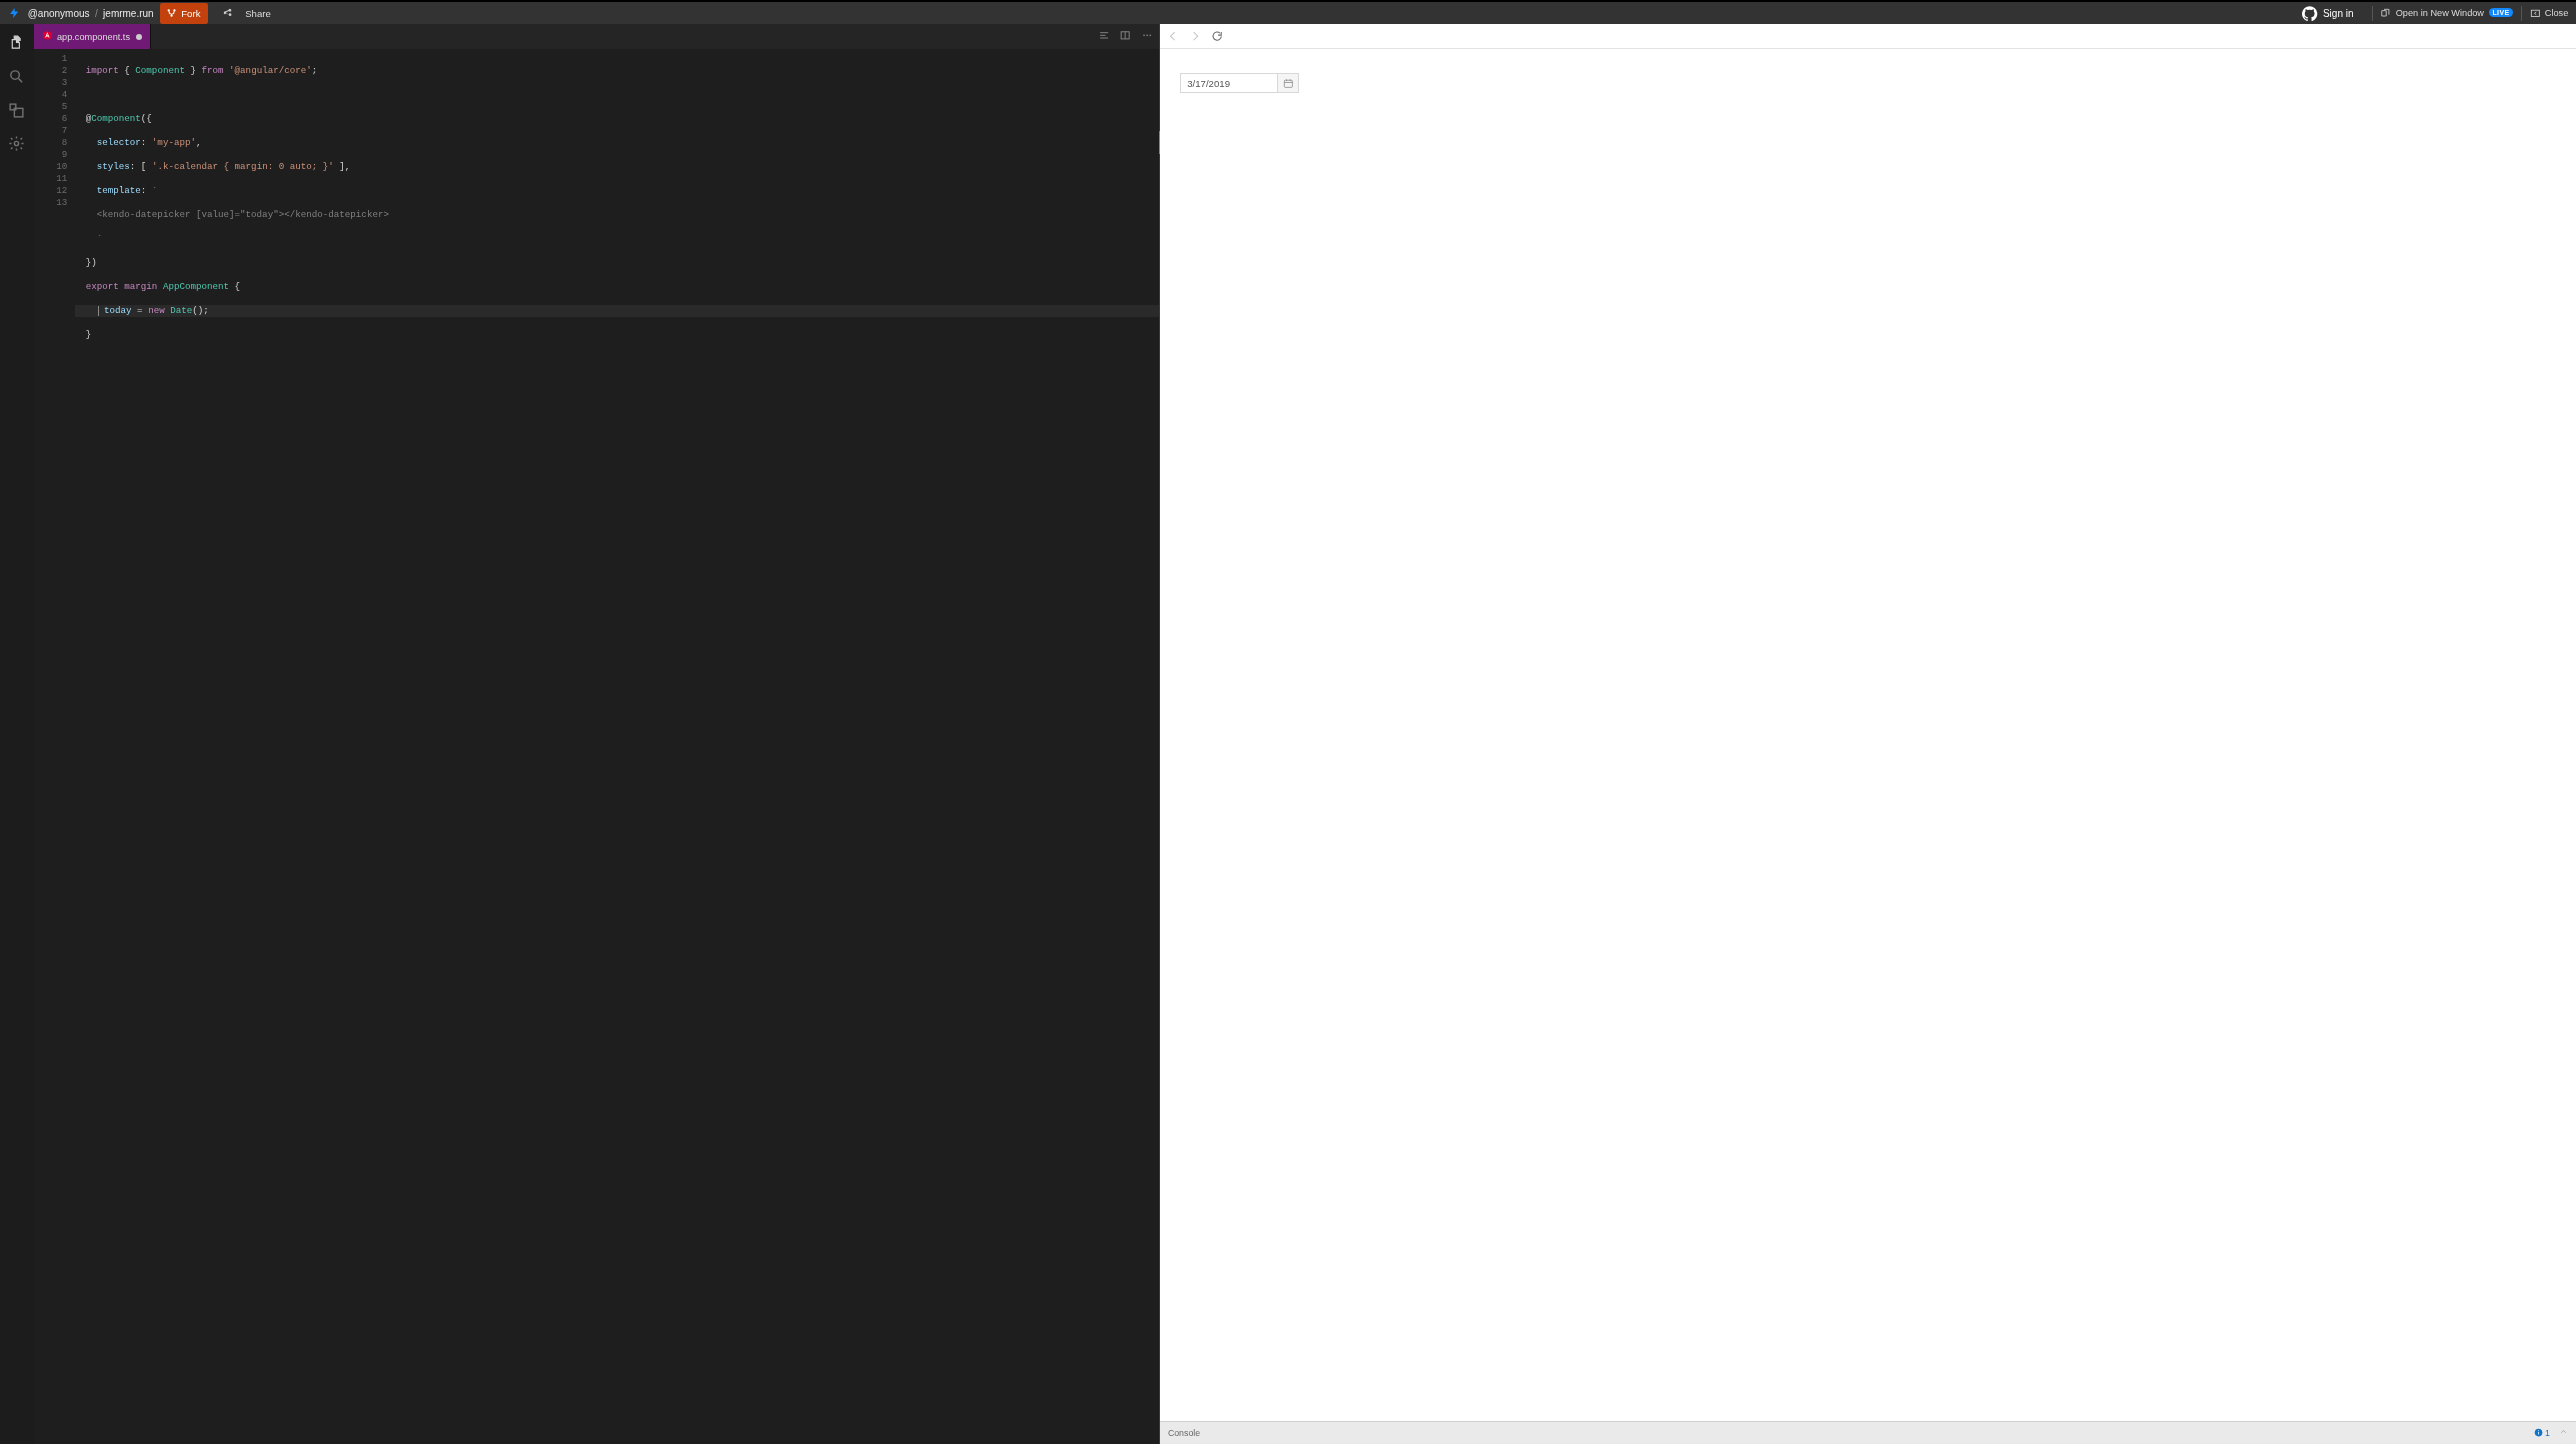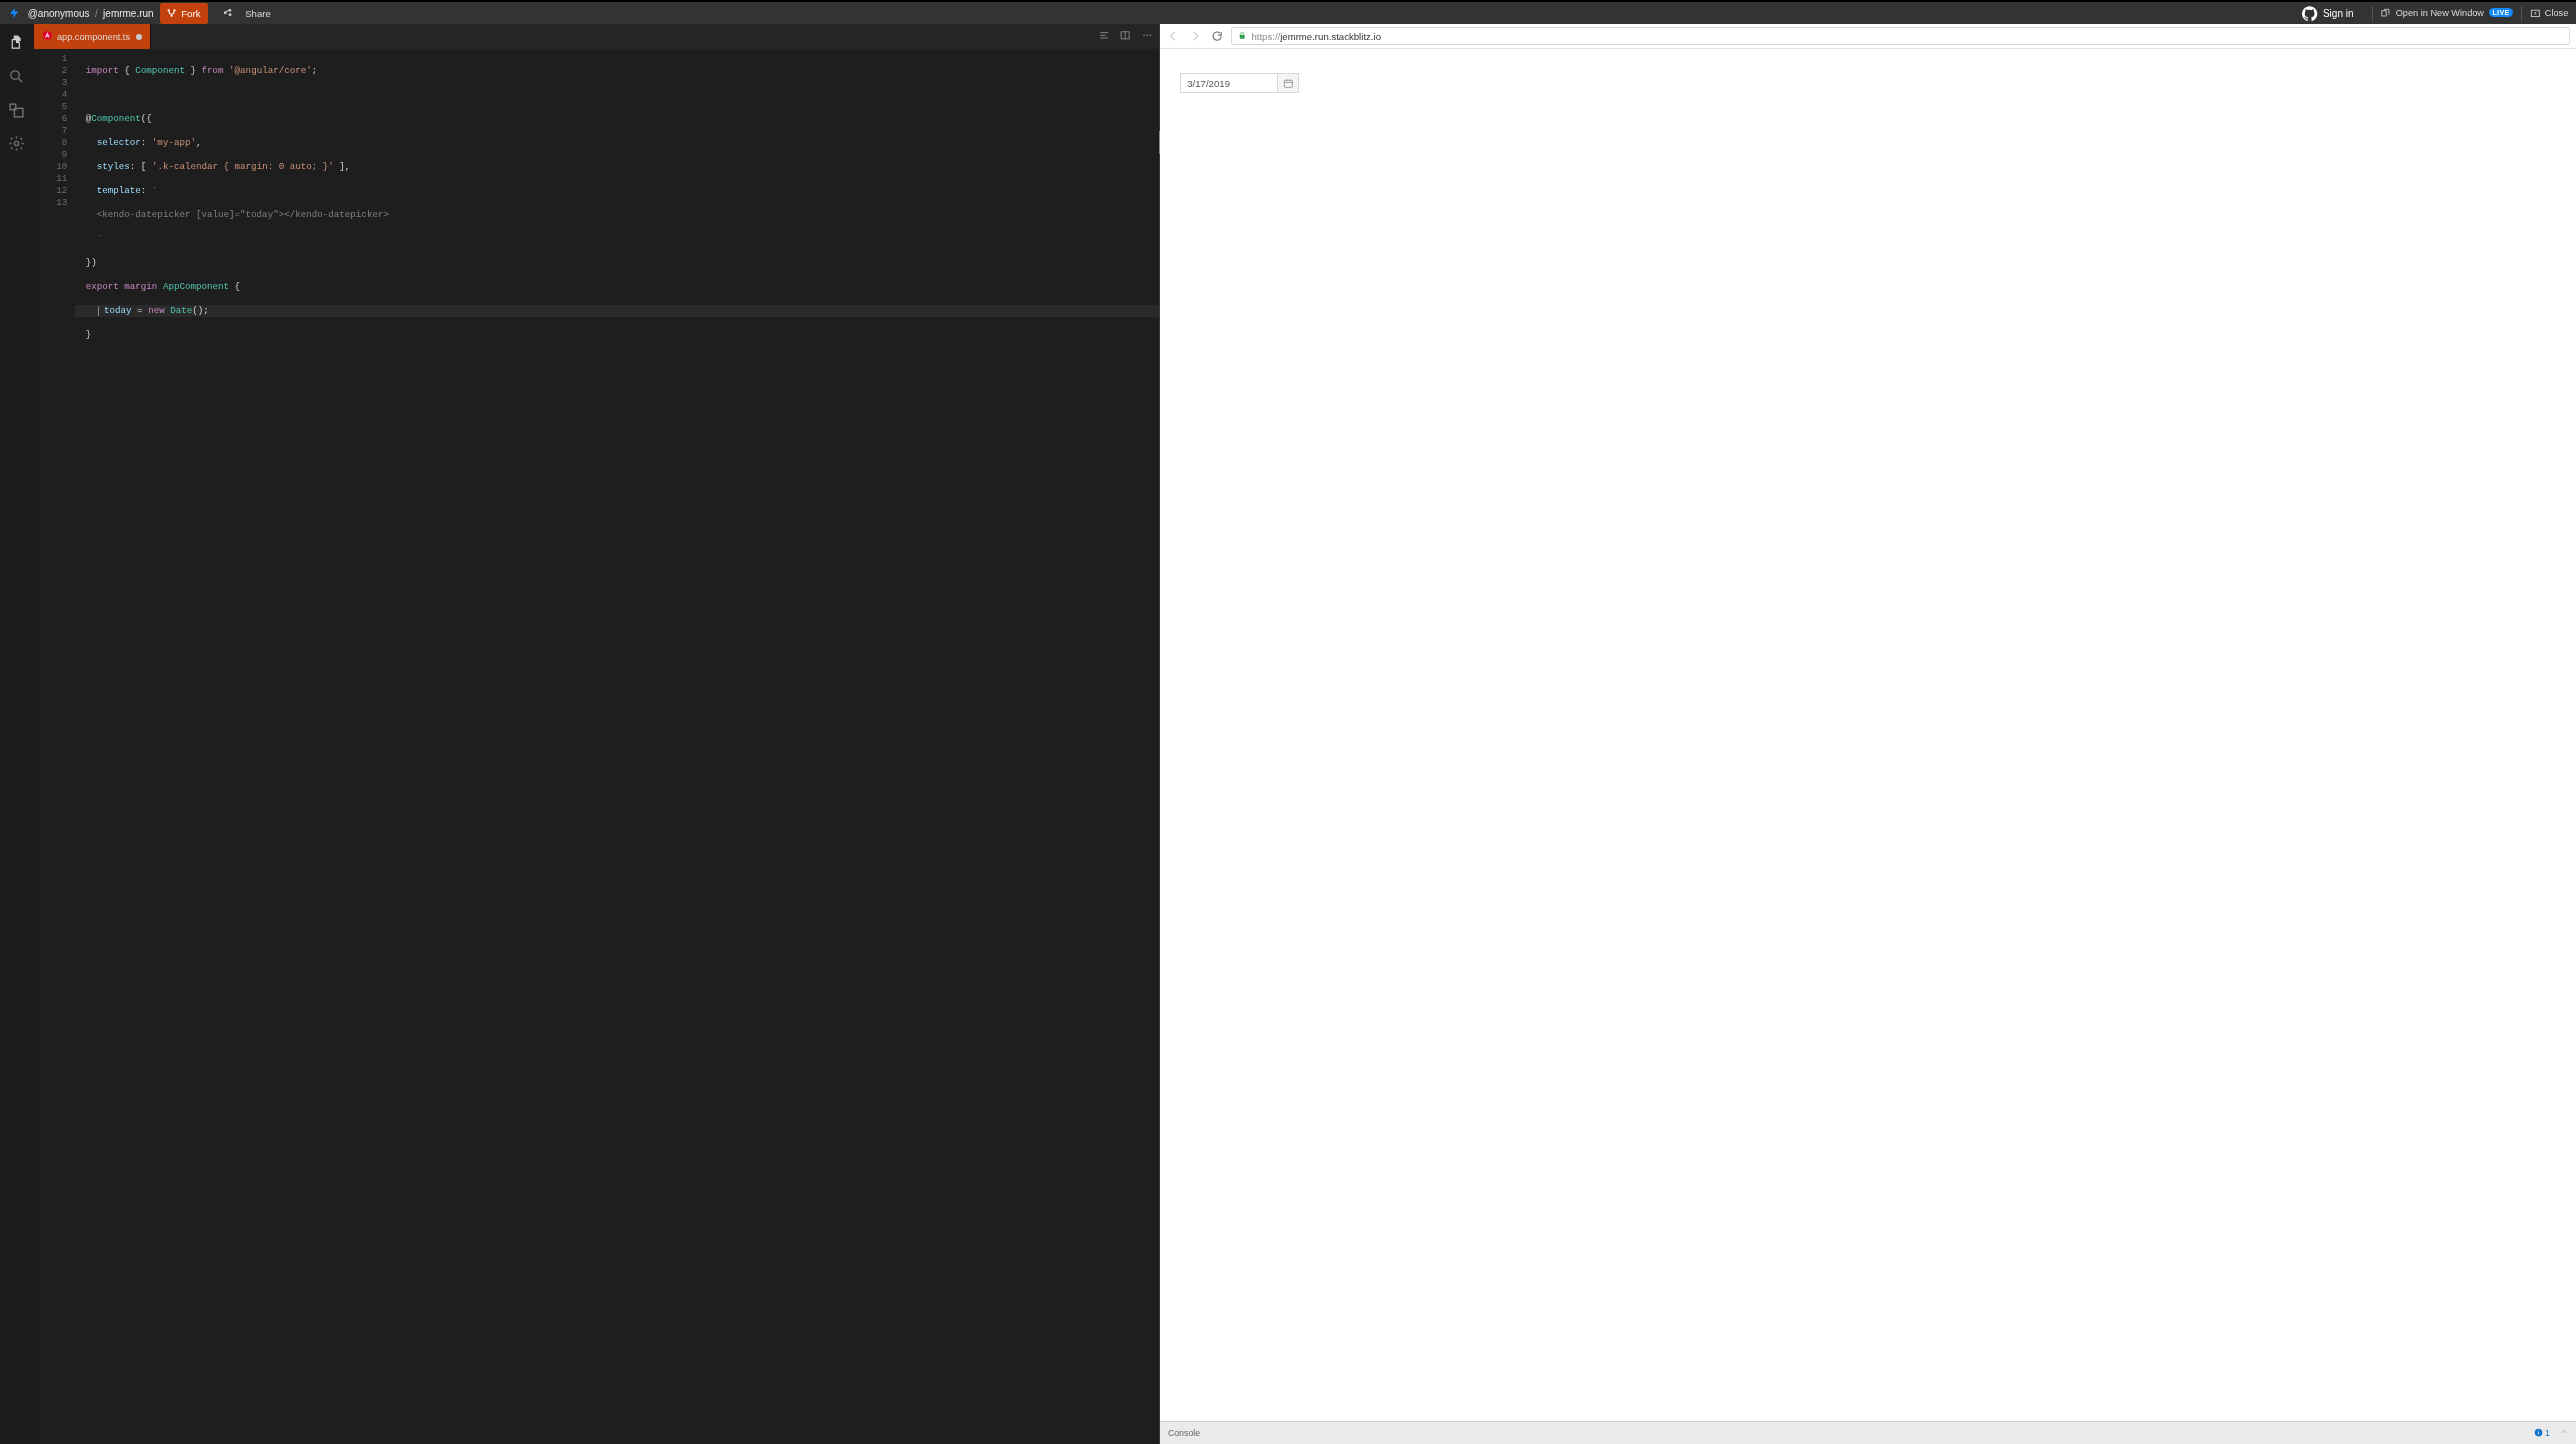--- a/index.html
+++ b/index.html
@@ -36,21 +36,21 @@
   .main { flex:1; display:flex; min-height:0; }
 
   
   .activitybar { width:34px; background:#1c1c1c; display:flex; flex-direction:column; align-items:center; padding-top:9.2px; gap:15.3px; flex-shrink:0; }
   .activitybar .ab-item { width:18.4px; height:18.4px; display:flex; align-items:center; justify-content:center; opacity:.6; cursor:pointer; }
   .activitybar .ab-item.active { opacity:.95; }
 
   
   .editorcol { flex:0 0 calc(45% - 34px); min-width:230px; display:flex; flex-direction:column; background:#1e1e1e; }
   .tabs { height:24.5px; background:#252526; display:flex; align-items:stretch; flex-shrink:0; }
-  .tab { display:flex; align-items:center; padding:0 7.7px; background:#c2410c; border-right:0.8px solid #111; font-size:9.2px; color:#ddd; cursor:pointer; }
+  .tab { display:flex; align-items:center; padding:0 7.7px; background:#701a75; border-right:0.8px solid #111; font-size:9.2px; color:#ddd; cursor:pointer; }
   .tab .ng-icon { margin-right:4.6px; }
   .tab .dirty-dot { width:6.1px; height:6.1px; border-radius:50%; background:#ccc; margin-left:6.1px; }
   .tabs .tabs-spacer { flex:1; }
   .tabs .tab-actions { display:flex; align-items:center; padding:0 6.1px; gap:9.2px; }
   .tabs .tab-actions .ta { opacity:.7; cursor:pointer; }
 
   .editor { flex:1; display:flex; overflow:auto; font-family: Menlo, Consolas, "Courier New", monospace; font-size:9.2px; line-height:12px; }
   .gutter { width:41px; text-align:right; color:#6a6a6a; padding:4.6px 7.7px 4.6px 0; user-select:none; background:#1e1e1e; flex-shrink:0; }
   .gutter div { height:12px; }
   .code { flex:1; padding:4.6px 0; white-space:pre; color:#d4d4d4; }
@@ -258,30 +258,20 @@
       <span class="nav-ico">
         <svg width="12.3" height="12.3" viewBox="0 0 24 24">
             <path d="M9 4l8 8-8 8" fill="none" stroke="#555" stroke-width="2"></path>
           </svg>
       </span>
       <span class="nav-ico enabled">
         <svg width="12.3" height="12.3" viewBox="0 0 24 24">
             <path d="M20 12a8 8 0 1 1-2.34-5.66M20 4v6h-6" fill="none" stroke="#444" stroke-width="2"></path>
           </svg>
       </span>
-      <div class="addrbar">
-        <span class="lock">
-          <svg width="8.4" height="9.2" viewBox="0 0 24 24">
-              <rect x="5" y="10" width="14" height="11" rx="2" fill="#2a9d4a"></rect>
-              <path d="M8 10V7a4 4 0 0 1 8 0v3" fill="none" stroke="#2a9d4a" stroke-width="2"></path>
-            </svg>
-        </span>
-        <span class="url-proto">https://</span>
-          <span class="url-host">jemrme.run.stackblitz.io</span>
-      </div>
     </div>
 
     <div class="previewbody">
       <div class="datepicker">
         <input type="text" value="3/17/2019" style="">
         <div class="cal-btn">
           <svg width="10.7" height="10.7" viewBox="0 0 24 24">
               <rect x="3" y="5" width="18" height="16" rx="2" fill="none" stroke="#777" stroke-width="1.5"></rect>
               <path d="M3 10h18M8 3v4M16 3v4" stroke="#777" stroke-width="1.5"></path>
             </svg>

